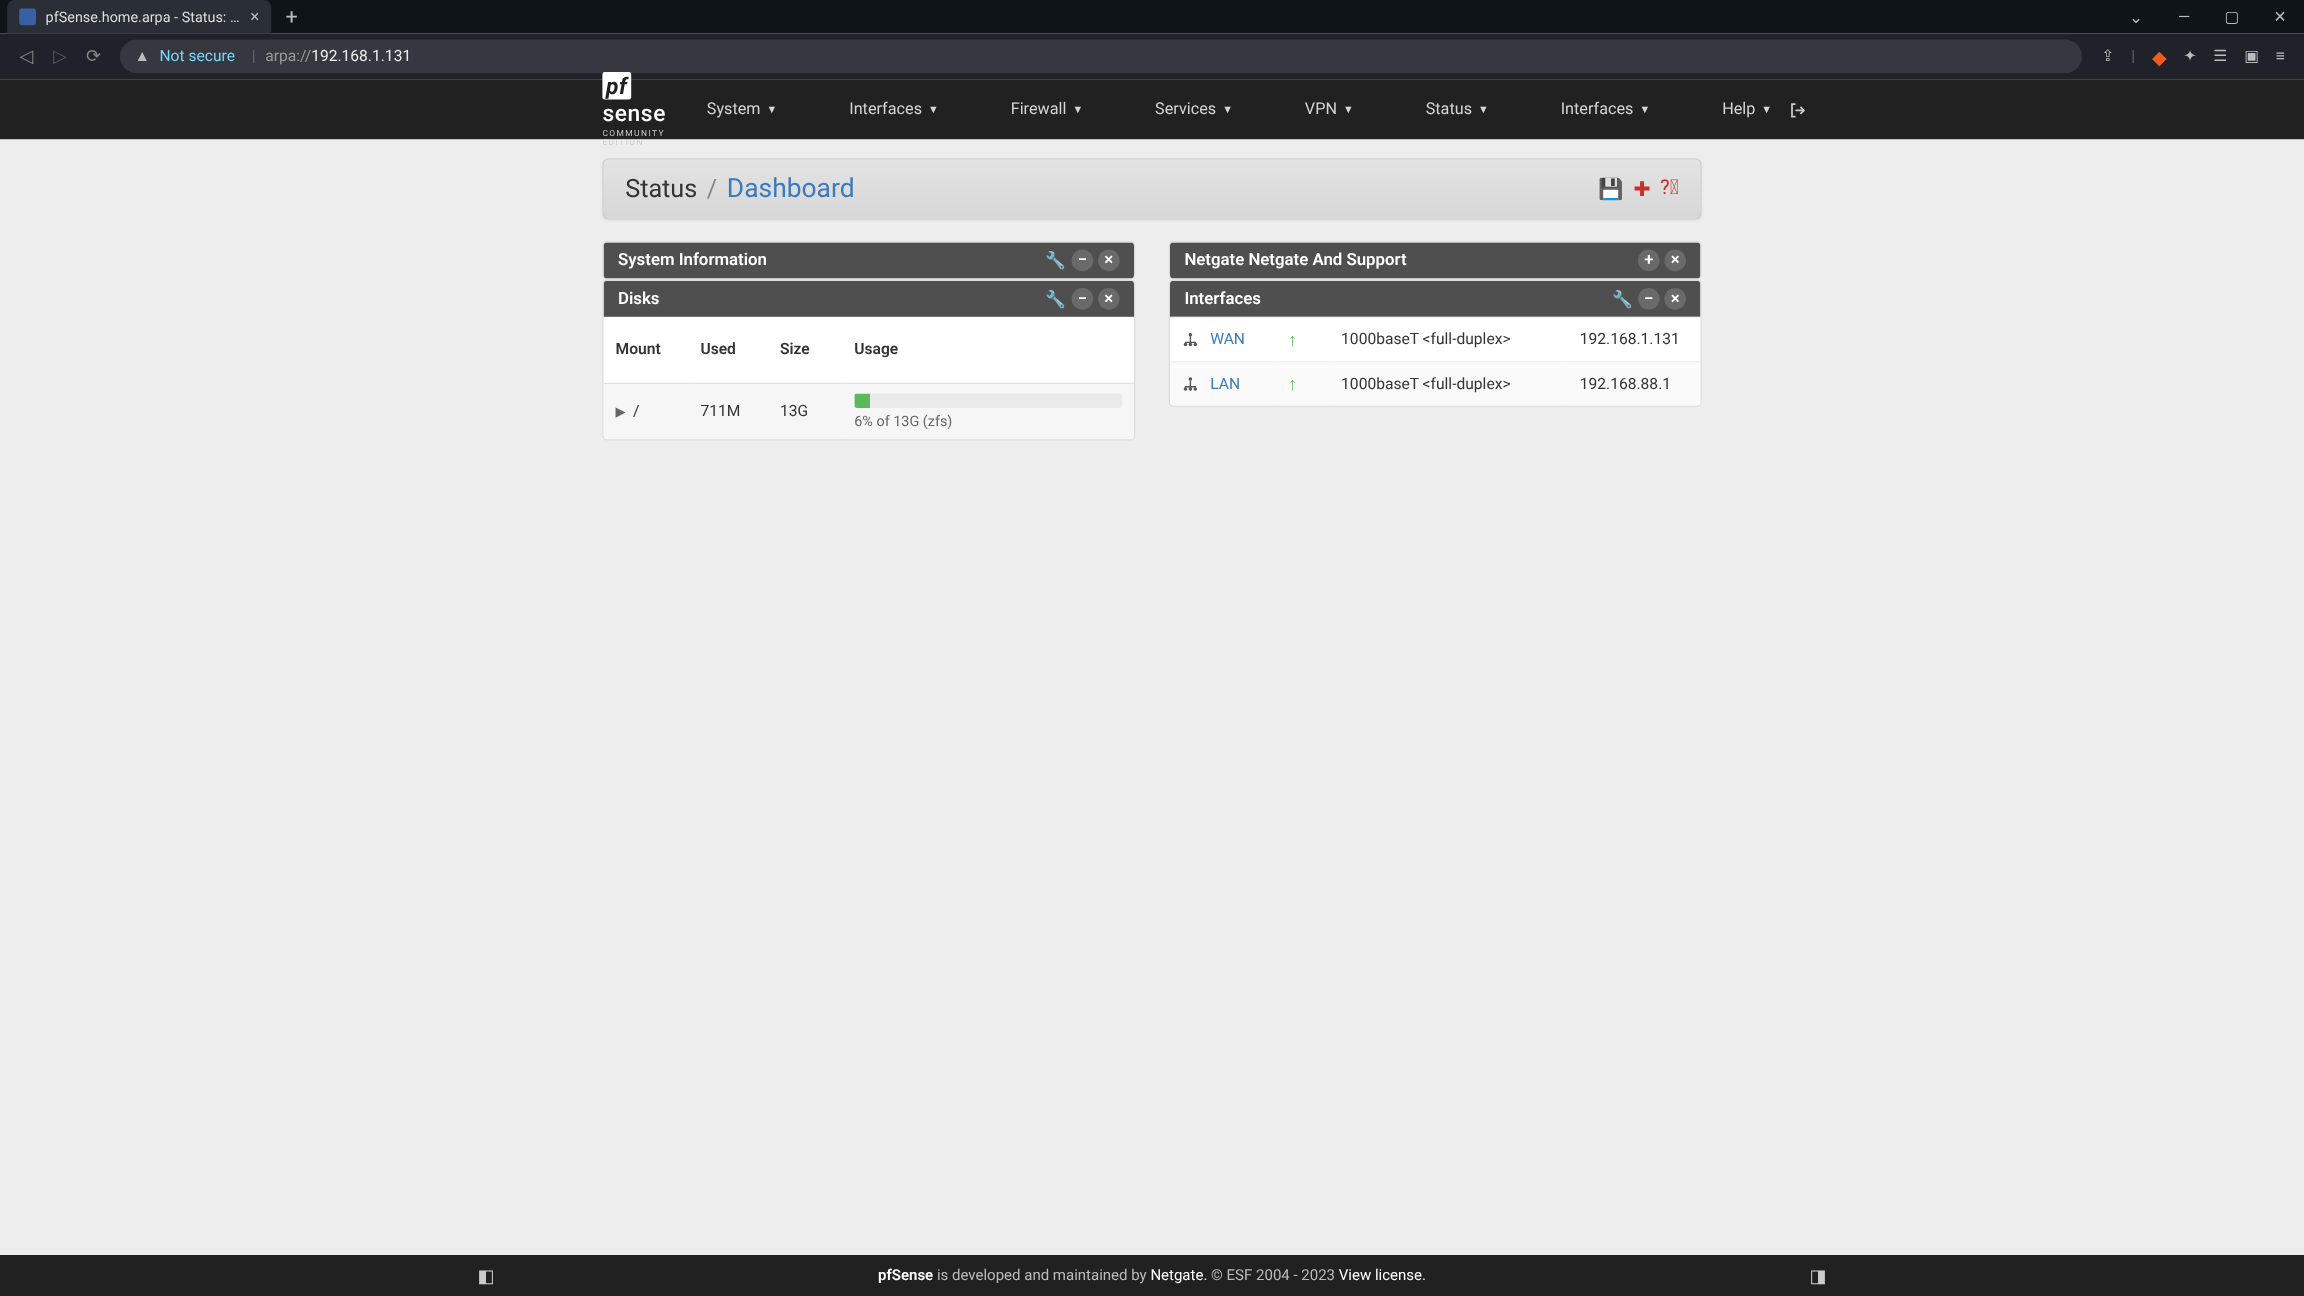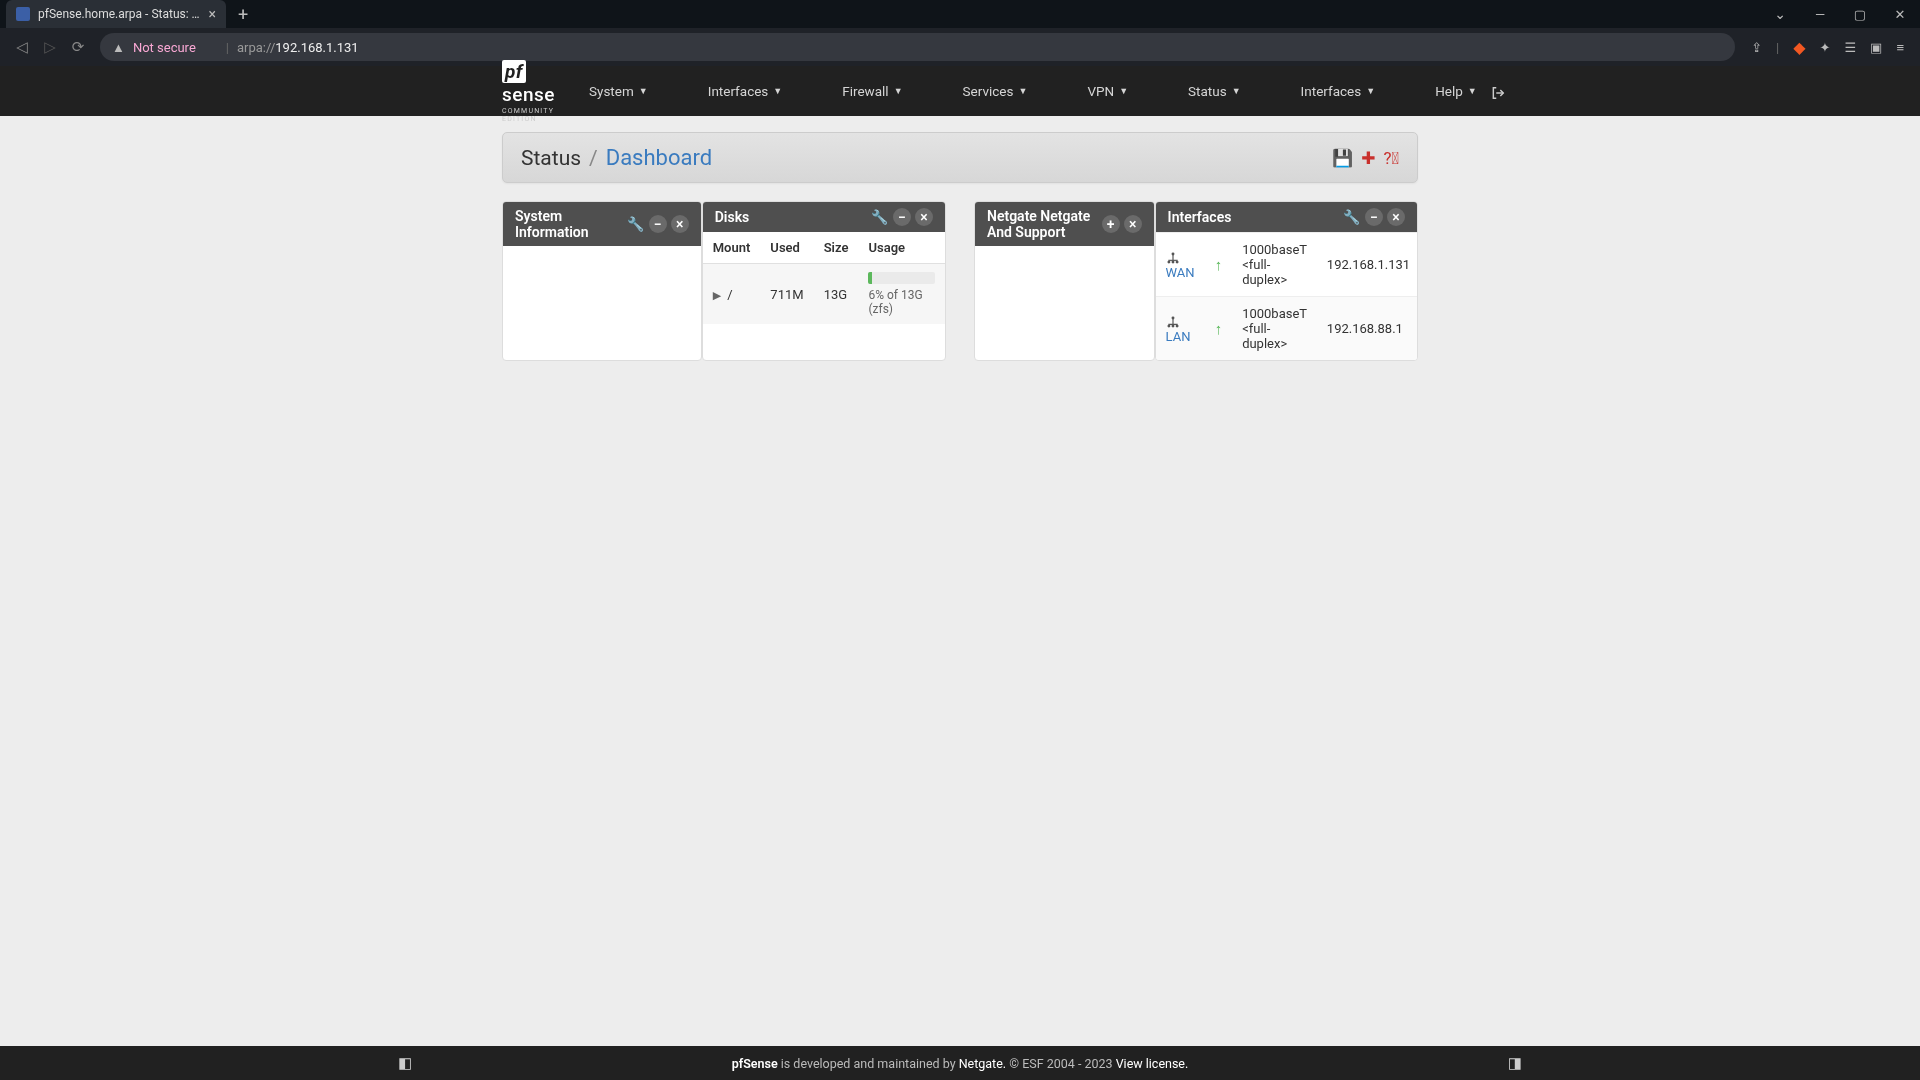--- a/index.html
+++ b/index.html
@@ -13,21 +13,21 @@
 .tab .tabclose { margin-left:8px; color:#bbb; font-size:14px; cursor:pointer; }
 .newtab { margin-left:12px; color:#bbb; font-size:18px; cursor:pointer; }
 .wincontrols { margin-left:auto; display:flex; align-items:center; }
 .wincontrols span { width:40px; text-align:center; color:#bbb; font-size:13px; cursor:pointer; }
 .wincontrols .chev { font-size:14px; }
 
 .urlbar { height:38px; background:#1f2228; display:flex; align-items:center; padding:0 8px; color:#bbb; font-size:13px; }
 .urlbar .navbtn { width:28px; text-align:center; color:#888; cursor:pointer; font-size:15px; }
 .urlbar .addr { flex:1; display:flex; align-items:center; background:#35383f; height:28px; border-radius:14px; padding:0 12px; margin:0 8px; }
 .urlbar .addr .warn { color:#bbb; margin-right:8px; }
-.urlbar .addr .nslabel { color:#f9a8d4; margin-right:22px; }
+.urlbar .addr .nslabel { color:#7dd3fc; margin-right:6px; }
 .urlbar .addr .sep { color:#666; margin:0 8px; }
 .urlbar .addr .urlproto { color:#999; }
 .urlbar .addr .urlhost { color:#eee; }
 .urlbar .righticons { display:flex; align-items:center; gap:14px; padding:0 8px; }
 .urlbar .righticons span { cursor:pointer; }
 .brave-shield { color:#f25822; font-size:16px; }
 
 
 .pfnav { height:50px; background:#212121; display:flex; padding:0; }
 .pfnav-inner { width:916px; margin:0 auto; display:flex; align-items:center; height:100%; }
@@ -43,31 +43,31 @@
 
 .page { width:916px; margin:16px auto 0; }
 .breadcrumb-box { background:linear-gradient(#e3e3e3,#d7d7d7); border:1px solid #ccc; border-radius:5px; padding:12px 18px; display:flex; align-items:center; box-shadow:0 1px 2px rgba(0,0,0,0.05); }
 .breadcrumb-box .crumb1 { font-size:21px; color:#333; }
 .breadcrumb-box .crumbsep { font-size:21px; color:#888; margin:0 8px; }
 .breadcrumb-box .crumb2 { font-size:22px; color:#3a7bbf; cursor:pointer; }
 .breadcrumb-box .bc-icons { margin-left:auto; display:flex; gap:8px; }
 .breadcrumb-box .bc-icons span { color:#c9302c; font-size:17px; cursor:pointer; }
 
 .cols { display:flex; gap:28px; margin-top:18px; }
-.col { flex:1; display:flex; gap:0; }
+.col { flex:1; display:flex; flex-direction:column; gap:0; }
 
 .panel { background:#fff; border:1px solid #ddd; border-radius:4px; overflow:hidden; margin-bottom:0; }
 .panel + .panel { margin-top:0; }
 .panel-head { background:#4f4f4f; color:#fff; padding:6px 12px; display:flex; align-items:center; font-size:14px; font-weight:600; }
 .panel-head .ph-icons { margin-left:auto; display:flex; gap:4px; }
 .panel-head .ph-icons span { cursor:pointer; width:18px; height:18px; display:inline-flex; align-items:center; justify-content:center; font-size:14px; }
 .ph-circle { background:#6a6a6a; border-radius:50%; width:18px; height:18px; display:inline-flex; align-items:center; justify-content:center; font-size:12px; }
 
 .tbl { width:100%; border-collapse:collapse; font-size:13px; color:#333; }
-.tbl th { text-align:left; padding:8px 10px; font-weight:600; border-bottom:1px solid #e0e0e0; color:#333; }
+.tbl th { text-align:left; padding:20px 10px; font-weight:600; border-bottom:1px solid #e0e0e0; color:#333; }
 .tbl td { padding:8px 10px; background:#f6f6f6; border-top:1px solid #e8e8e8; }
 .expand-caret { color:#666; margin-right:6px; font-size:11px; }
 
 .usage-cell { background:#f6f6f6; }
 .usage-bar { width:100%; height:12px; background:#eaeaea; border-radius:2px; position:relative; overflow:hidden; }
 .usage-fill { height:100%; background:#5cb85c; }
 .usage-text { font-size:12px; color:#666; margin-top:4px; }
 
 .iface-row td { padding:9px 10px; border-top:1px solid #eee; background:#fff; }
 .iface-row:nth-child(even) td { background:#fafafa; }

